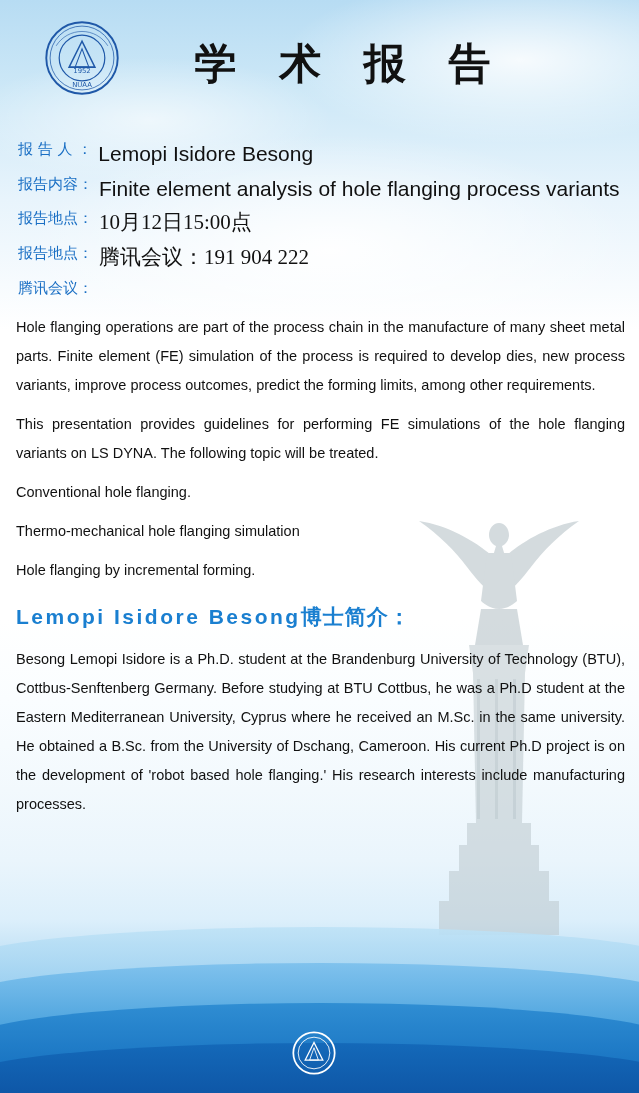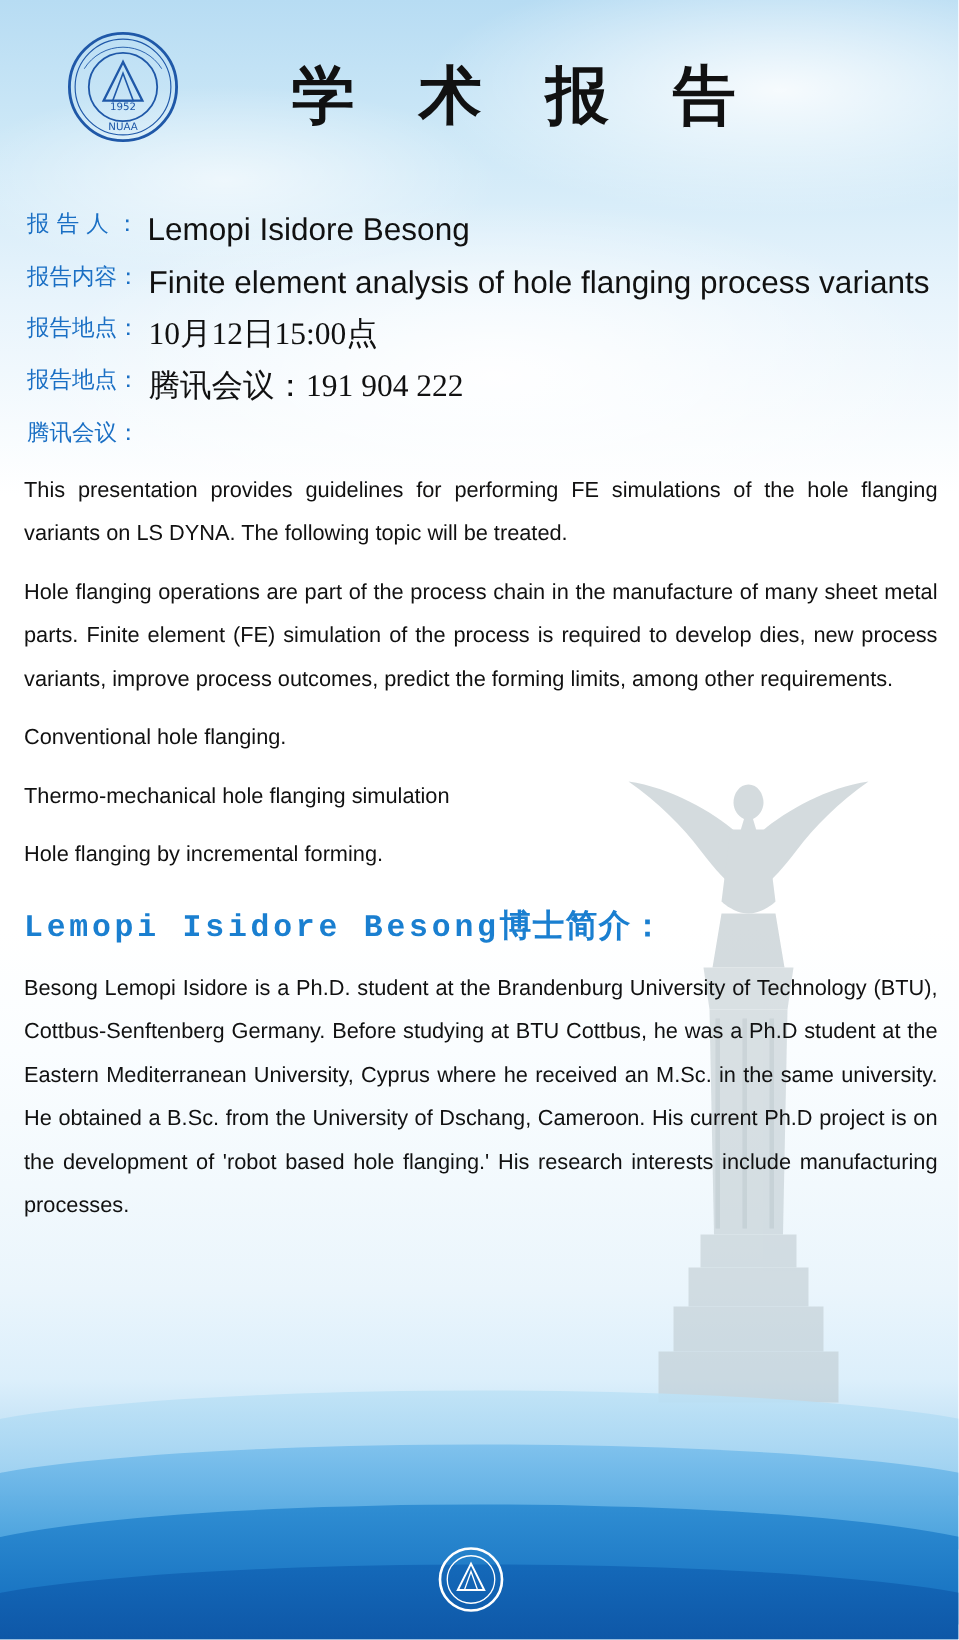--- a/index.html
+++ b/index.html
@@ -144,21 +144,21 @@
     margin: 0 0 10px 0;
   }
   .para.single { text-align: left; }
 
   
   .bio-title {
     margin: 18px 0 6px 16px;
     font-size: 21px;
     font-weight: bold;
     color: #1a7fd0;
-    font-family: Liberation Mono, monospace;
+    font-family: Liberation Sans, sans-serif;
     letter-spacing: 1px;
   }
   .bio-title .en { letter-spacing: 2.5px; }
 
   
   .footer {
     position: absolute;
     left: 0; right: 0;
     bottom: 18px;
     display: flex;
@@ -248,22 +248,22 @@
       <div class="meta-row">
         <div class="meta-label">报告地点：</div>
         <div class="meta-value cn">腾讯会议：191 904 222</div>
       </div>
       <div class="meta-row">
         <div class="meta-label">腾讯会议：</div>
       </div>
     </div>
 
     <div class="body-block">
+      <p class="para">Hole flanging operations are part of the process chain in the manufacture of many sheet metal parts. Finite element (FE) simulation of the process is required to develop dies, new process variants, improve process outcomes, predict the forming limits, among other requirements.</p>
       <p class="para">This presentation provides guidelines for performing FE simulations of the hole flanging variants on LS DYNA. The following topic will be treated.</p>
-      <p class="para">Hole flanging operations are part of the process chain in the manufacture of many sheet metal parts. Finite element (FE) simulation of the process is required to develop dies, new process variants, improve process outcomes, predict the forming limits, among other requirements.</p>
       <p class="para single">Conventional hole flanging.</p>
       <p class="para single">Thermo-mechanical hole flanging simulation</p>
       <p class="para single">Hole flanging by incremental forming.</p>
     </div>
 
     <div class="bio-title">
       <span class="en">Lemopi Isidore Besong</span><span>博士简介：</span>
     </div>
     <div class="body-block">
       <p class="para">Besong Lemopi Isidore is a Ph.D. student at the Brandenburg University of Technology (BTU), Cottbus-Senftenberg Germany. Before studying at BTU Cottbus, he was a Ph.D student at the Eastern Mediterranean University, Cyprus where he received an M.Sc. in the same university. He obtained a B.Sc. from the University of Dschang, Cameroon. His current Ph.D project is on the development of 'robot based hole flanging.' His research interests include manufacturing processes.</p>

